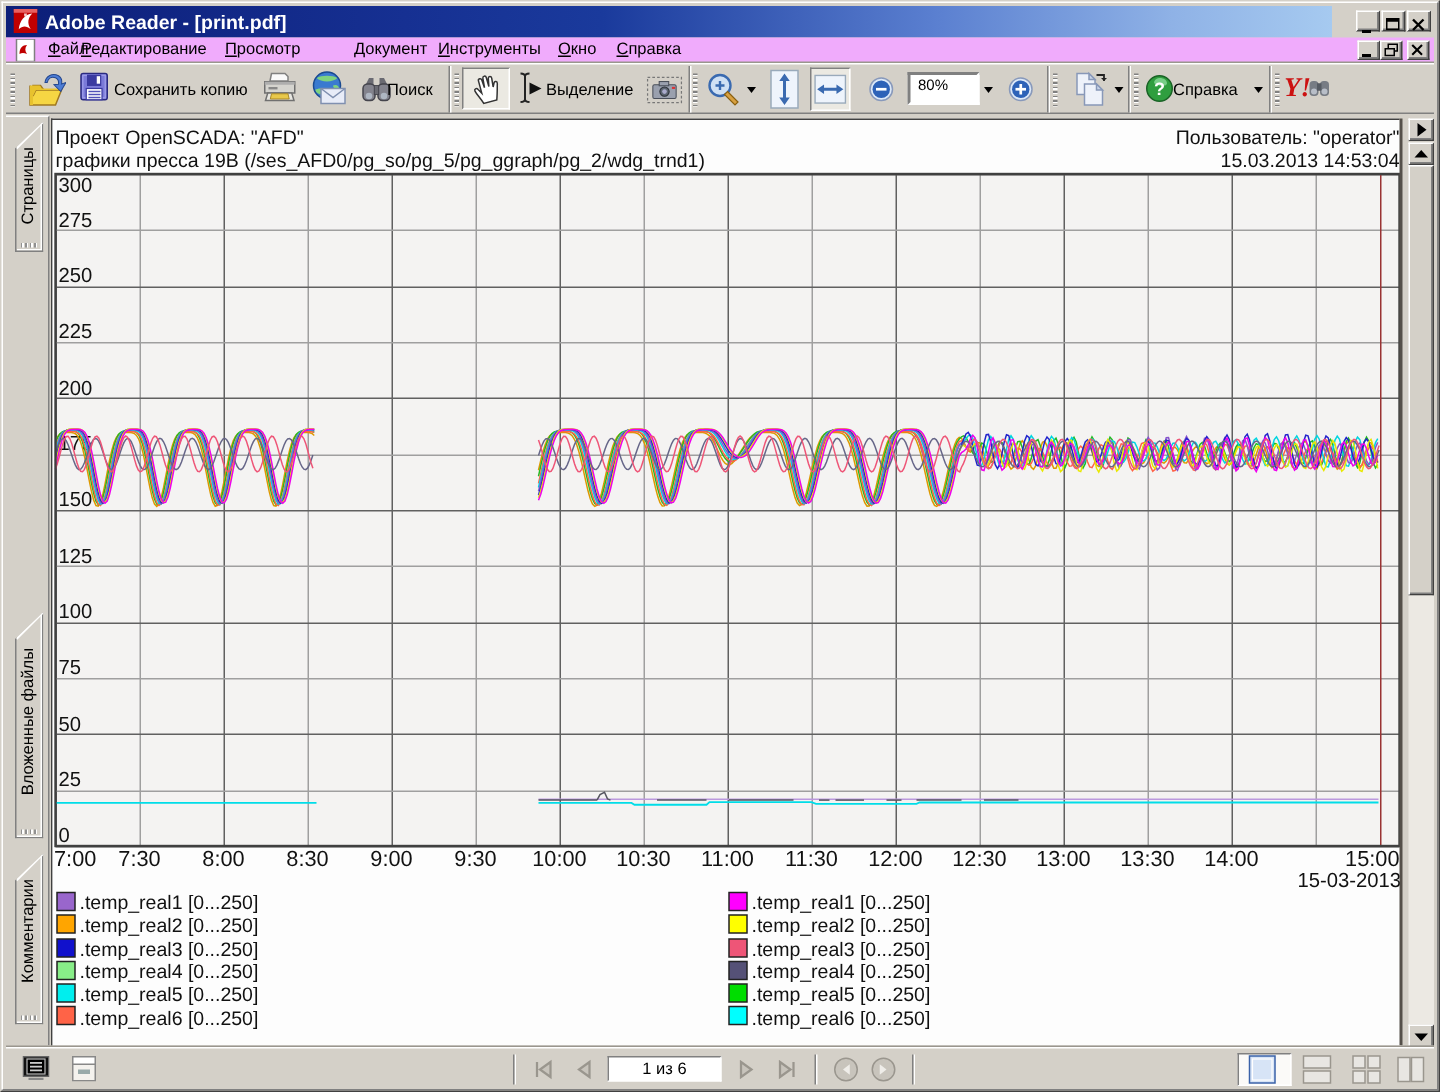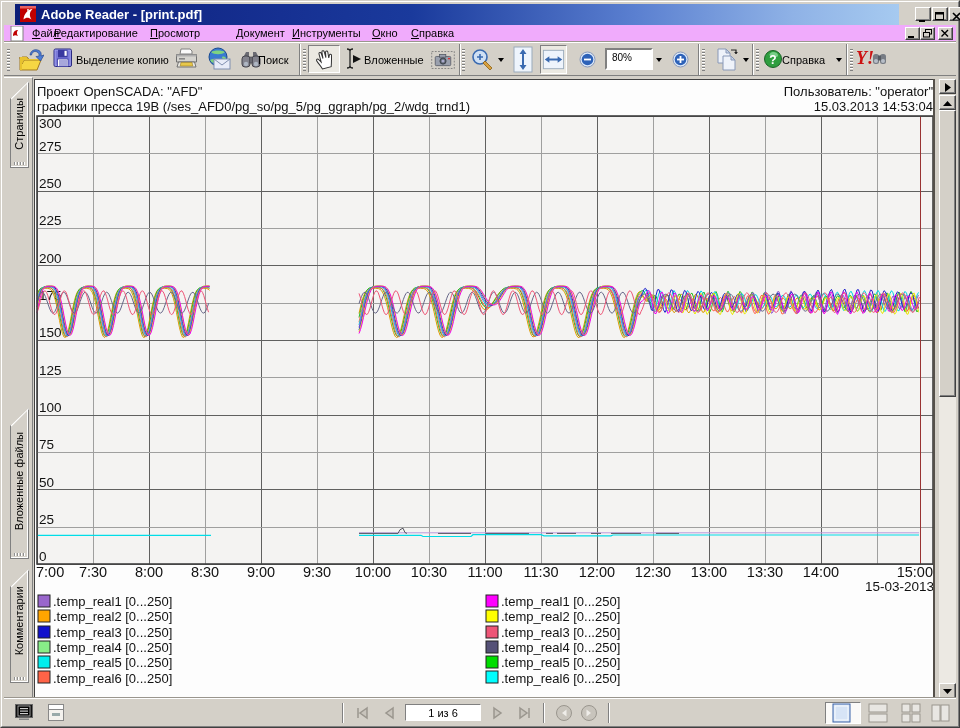--- a/index.html
+++ b/index.html
@@ -1,19 +1,19 @@
 <!DOCTYPE html>
 <html><head><meta charset="utf-8"><style>
 *{margin:0;padding:0;box-sizing:border-box}
 html,body{width:960px;height:728px;overflow:hidden}
 body{font-family:"Liberation Sans",sans-serif;background:#d4d0c8;position:relative}
 .abs{position:absolute}
 #frame{left:0;top:0;width:960px;height:728px;border-top:1px solid #d4d0c8;border-left:1px solid #d4d0c8;border-right:1px solid #404040;border-bottom:1px solid #404040}
 #frame2{left:1px;top:1px;width:958px;height:726px;border-top:1px solid #fff;border-left:1px solid #fff;border-right:1px solid #808080;border-bottom:1px solid #808080}
-#title{left:15px;top:4px;width:884px;height:21px;background:linear-gradient(to right,#0c1e78 0%,#163092 30%,#1a3a9c 45%,#5a7fd0 70%,#8fb2e6 88%,#a6caf0 100%);color:#fff;font-weight:bold;font-size:13px;line-height:21px}
+#title{left:4px;top:4px;width:884px;height:21px;background:linear-gradient(to right,#0c1e78 0%,#163092 30%,#1a3a9c 45%,#5a7fd0 70%,#8fb2e6 88%,#a6caf0 100%);color:#fff;font-weight:bold;font-size:13px;line-height:21px}
 #title .txt{position:absolute;left:26px;top:0}
 .tbtn{position:absolute;top:3px;width:16px;height:14px;background:#d4d0c8;border:1px solid;border-color:#fff #404040 #404040 #fff;box-shadow:inset -1px -1px 0 #808080, inset 1px 1px 0 #d4d0c8}
 #menu{left:4px;top:25px;width:952px;height:17px;background:#f0abfc;font-size:11px;color:#000;border-bottom:1px solid #9a968e}
 #menu span.mi{position:absolute;top:2px}
 u{text-decoration:underline}
 .mbtn{position:absolute;top:2px;width:15px;height:13px;background:#d4d0c8;border:1px solid;border-color:#fff #404040 #404040 #fff;box-shadow:inset -1px -1px 0 #808080, inset 1px 1px 0 #d4d0c8}
 #tbar{left:4px;top:42px;width:952px;height:34px;background:#d4d0c8;border-top:1px solid #fff;border-bottom:1px solid #808080}
 .tsep{position:absolute;top:1px;height:31px;border-left:1px solid #808080;border-right:1px solid #fff}
 .grip{position:absolute;top:6px;width:3px;height:22px;background-image:repeating-linear-gradient(to bottom,#808080 0 1px,#fff 1px 2px,#d4d0c8 2px 3px)}
 .tlabel{position:absolute;font-size:11px;color:#000;top:11px}
@@ -84,21 +84,21 @@
 <svg class="abs" style="left:49px;top:5px" width="20" height="20" viewBox="0 0 20 20">
 <rect x="1" y="1" width="17.5" height="17.5" rx="1.5" fill="#7a7ad8" stroke="#2a2a80"></rect>
 <rect x="2.2" y="2.2" width="15" height="15" fill="none" stroke="#9a9ae8" stroke-width="1"></rect>
 <rect x="5" y="1.8" width="9.5" height="7.5" fill="#3a3aa0"></rect>
 <rect x="11.5" y="2.8" width="2.2" height="5" fill="#fff"></rect>
 <rect x="4.5" y="11" width="10.5" height="7.5" fill="#fff" stroke="#3a3aa0" stroke-width="0.8"></rect>
 <line x1="6" y1="13" x2="14" y2="13" stroke="#5050b8"></line>
       <line x1="6" y1="15" x2="14" y2="15" stroke="#5050b8"></line>
       <line x1="6" y1="17" x2="14" y2="17" stroke="#5050b8"></line>
     </svg>
-<span class="tlabel" style="left:72px">Выделение копию</span>
+<span class="tlabel" style="left:72px">Сохранить копию</span>
 <svg class="abs" style="left:171px;top:4px" width="23" height="25" viewBox="0 0 23 25">
 <path d="M5 7 L6 2 L15 2 L17 4 L17 7Z" fill="#fafafa" stroke="#808080"></path>
 <path d="M1.5 7.5 L21.5 7.5 L21.5 15 L1.5 15Z" fill="#d5d4cf" stroke="#707070"></path>
 <path d="M1.5 7.5 L21.5 7.5 L21.5 9.5 L1.5 9.5Z" fill="#aeaeae"></path>
 <path d="M3.5 15 L19.5 15 L21 20 L2 20Z" fill="#e8e7e2" stroke="#707070"></path>
 <path d="M6 15.5 L17 15.5 L17.8 19 L5.2 19Z" fill="#e8c84a" stroke="#a08020" stroke-width="0.6"></path>
 <rect x="4" y="11" width="6" height="1.6" fill="#888"></rect>
     </svg>
 <svg class="abs" style="left:202px;top:4px" width="26" height="24" viewBox="0 0 26 24">
 <circle cx="12" cy="10" r="9" fill="#3a7ad0"></circle>
@@ -122,21 +122,21 @@
 <div class="tsep" style="left:295px"></div>
 <div class="grip" style="left:299px"></div>
 <div class="pressed" style="left:304px;top:2px;width:32px;height:28px"></div>
 <svg class="abs" style="left:310px;top:5px;transform:rotate(-15deg)" width="22" height="22" viewBox="0 0 22 22">
 <path d="M6 20 C5 16 3 13 2.5 10.5 C2.2 9 4 8.5 4.8 10 L6.5 13 L6.5 4.5 C6.5 3 8.7 3 8.8 4.5 L9.2 10 L9.8 3.5 C10 2 12.1 2.2 12.1 3.7 L12.2 10 L13.3 4.5 C13.7 3.2 15.6 3.6 15.5 5 L14.9 11 L16.2 8.5 C16.9 7.2 18.6 8 18.2 9.4 C17.3 12.6 16.3 16.5 15 20Z" fill="#fff" stroke="#333" stroke-width="1"></path>
     </svg>
 <svg class="abs" style="left:338px;top:4px" width="22" height="24" viewBox="0 0 22 24">
 <path d="M5 2 C7 2 8 3 8 4 L8 19 C8 20 7 21 5 21 M11 2 C9 2 8 3 8 4 M11 21 C9 21 8 20 8 19" fill="none" stroke="#222" stroke-width="1.3"></path>
 <path d="M11 8 L19 12 L11 16Z" fill="#111"></path>
     </svg>
-<span class="tlabel" style="left:360px">Вложенные</span>
+<span class="tlabel" style="left:360px">Выделение</span>
 <svg class="abs" style="left:427px;top:4px" width="24" height="26" viewBox="0 0 34 26">
 <rect x="1" y="1" width="32" height="24" fill="none" stroke="#777" stroke-dasharray="2.5 2" stroke-width="1.2"></rect>
 <rect x="6" y="8" width="22" height="13" rx="1.5" fill="#9aa0ae" stroke="#4a4f5a"></rect>
 <rect x="12" y="5" width="9" height="4" fill="#9aa0ae" stroke="#4a4f5a"></rect>
 <circle cx="17" cy="14.5" r="4.4" fill="#5b6470" stroke="#2c3038"></circle>
 <circle cx="17" cy="14.5" r="2.2" fill="#aac"></circle>
 <rect x="24" y="10" width="3" height="2" fill="#dd3333"></rect>
     </svg>
 <div class="tsep" style="left:455px"></div>
 <div class="grip" style="left:458px"></div>

